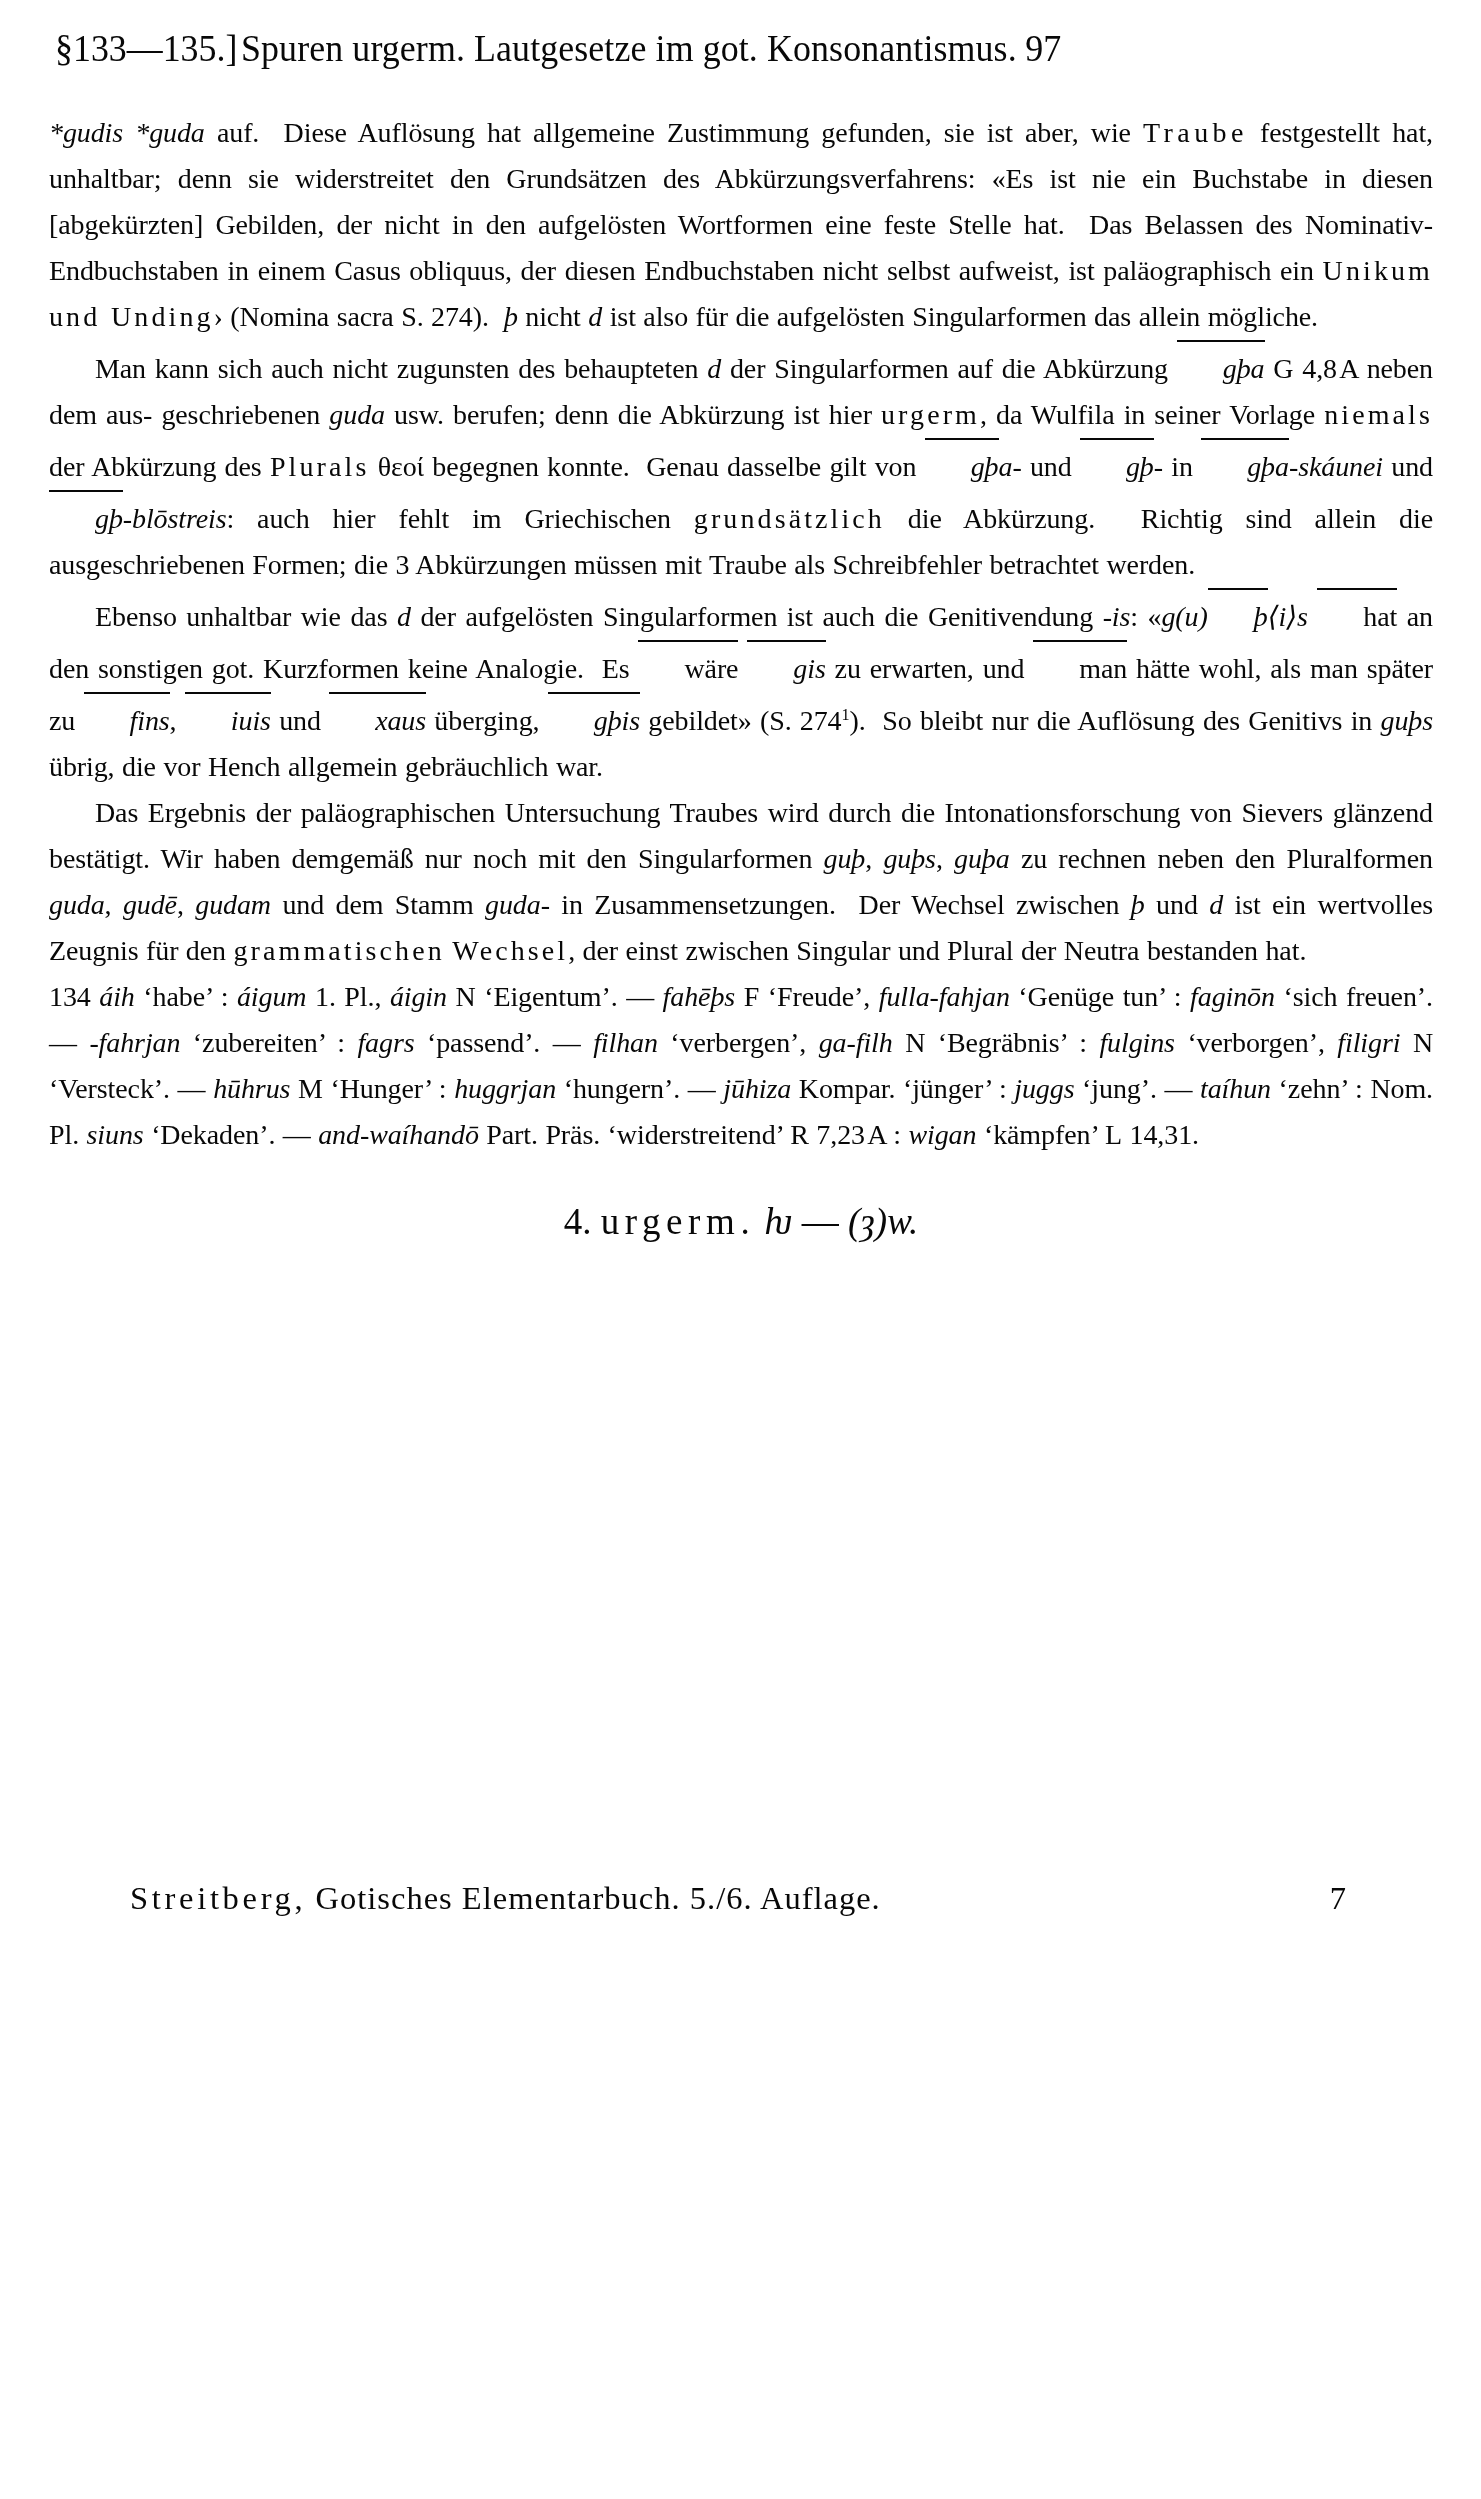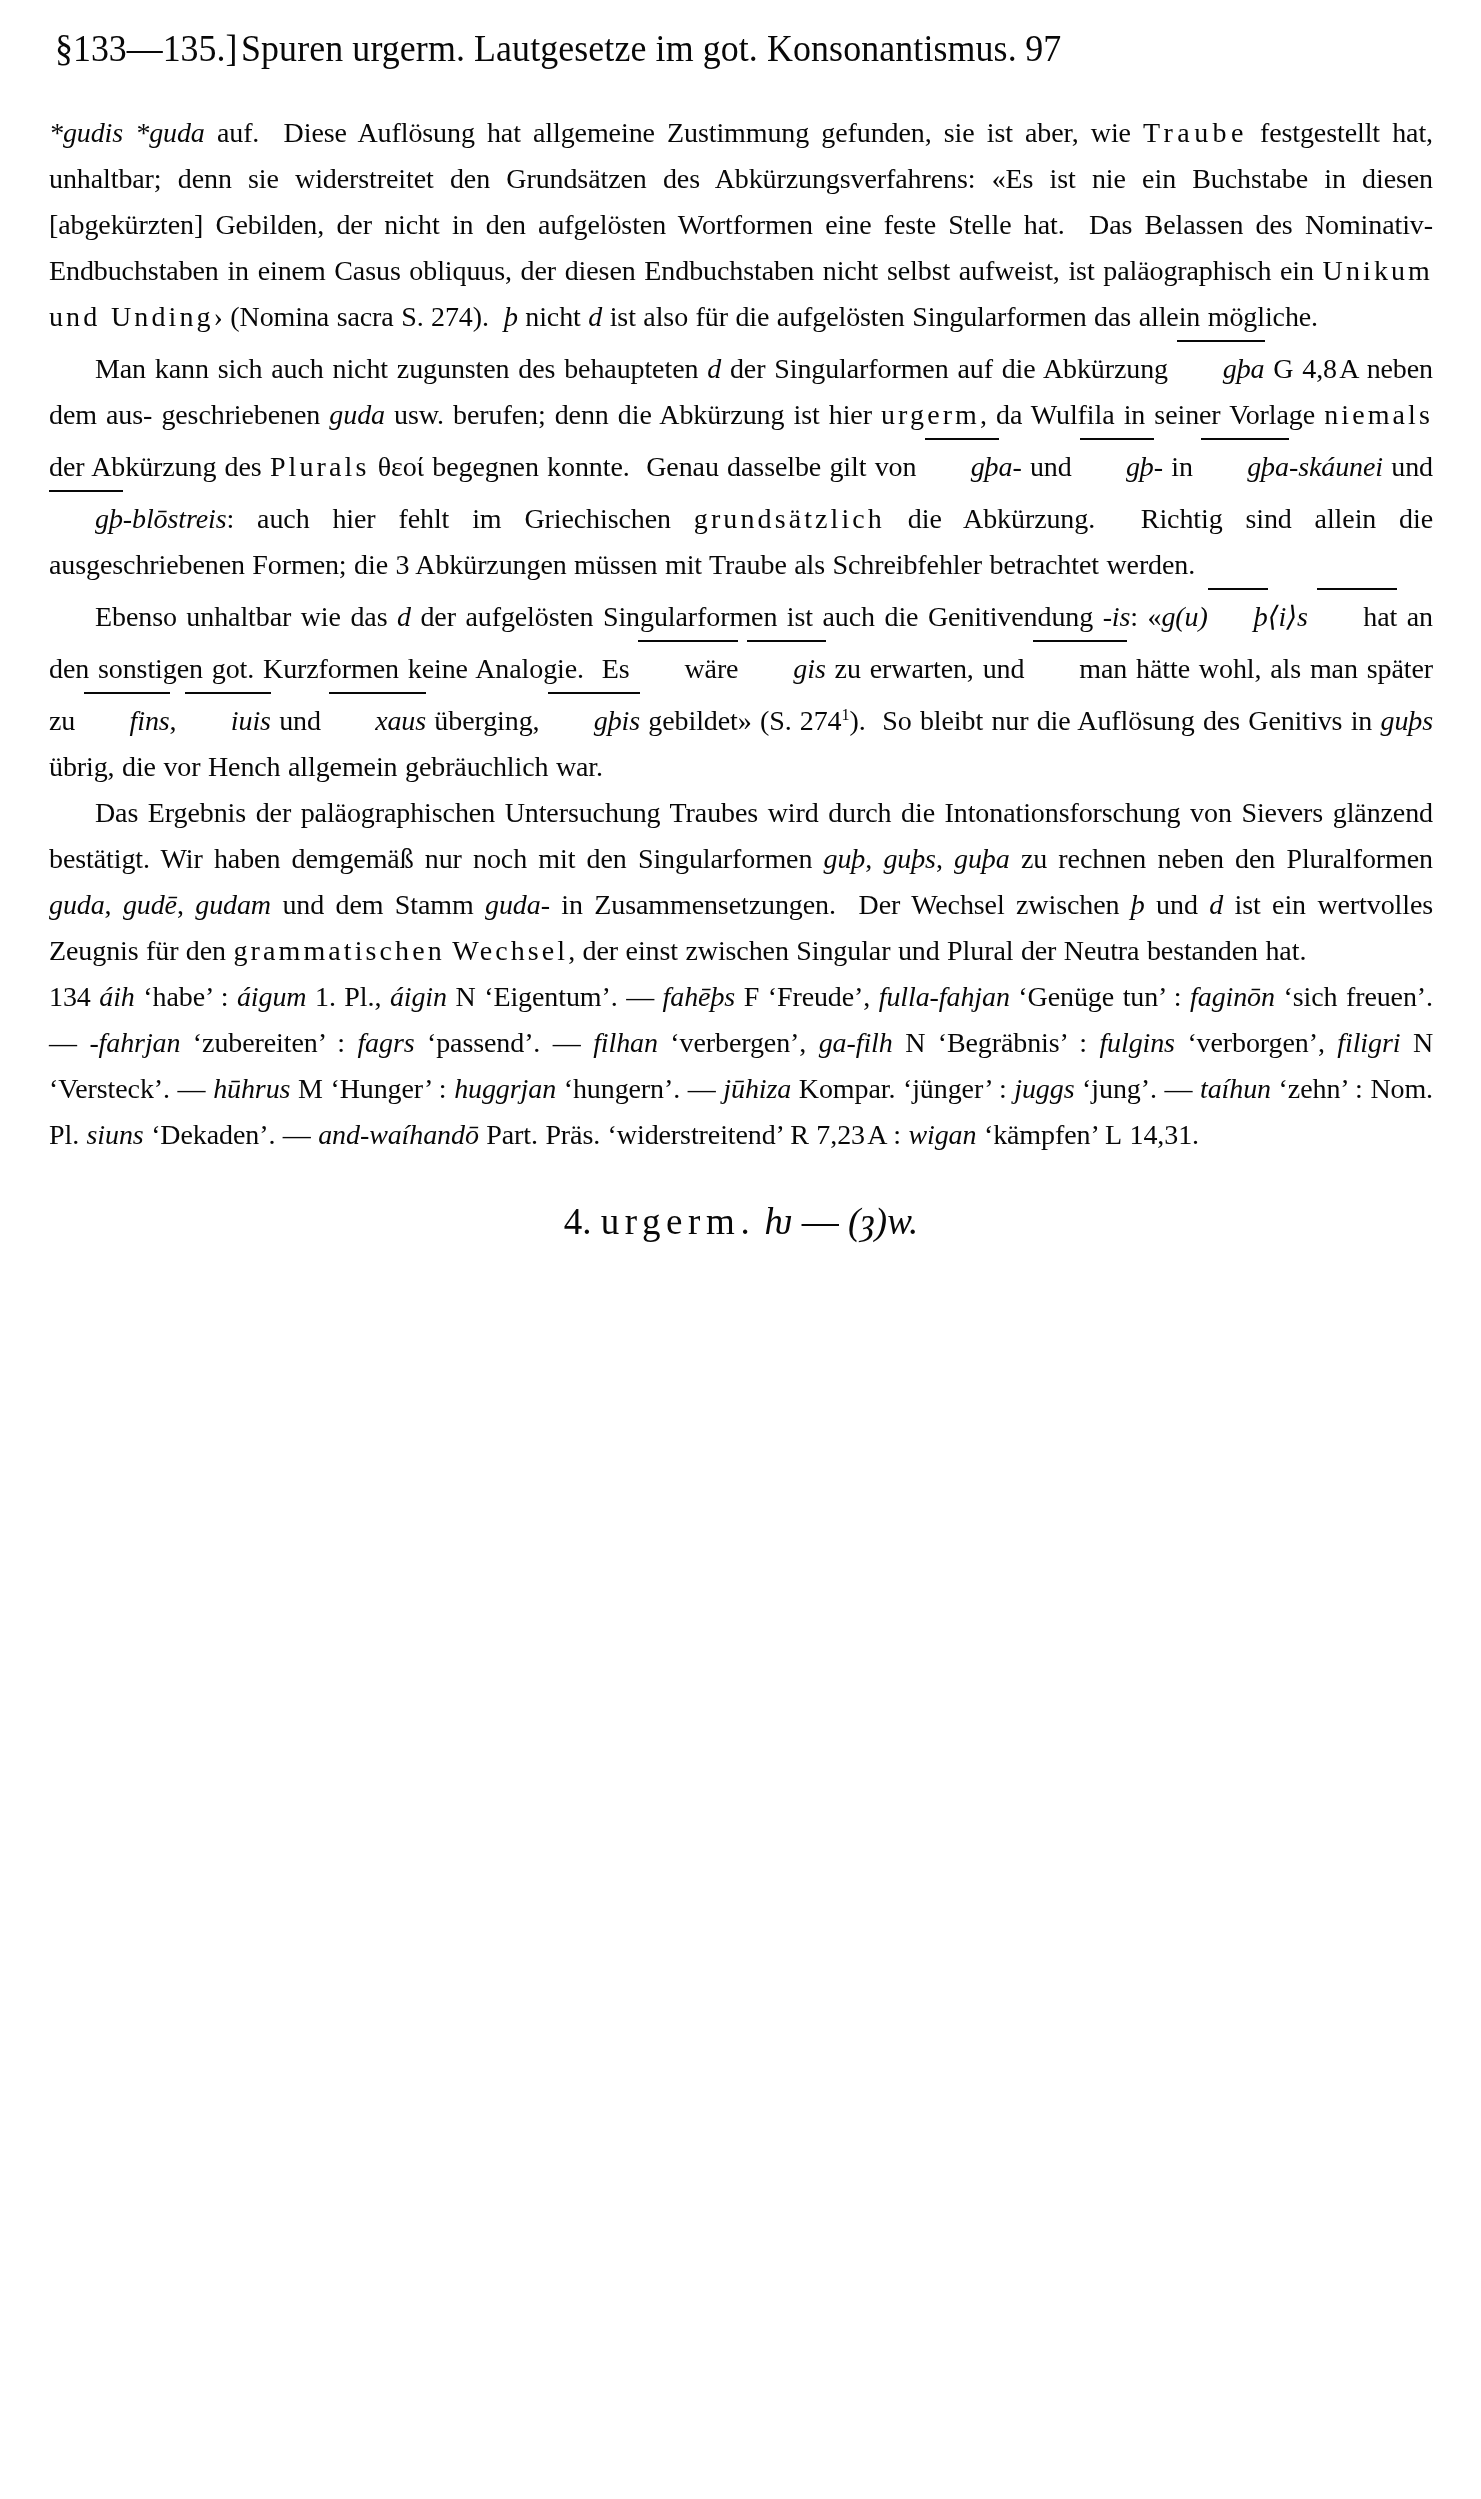--- a/index.html
+++ b/index.html
@@ -187,15 +187,22 @@
       <span class="lead">4.</span>
       <span class="spaced">urgerm.</span>
       <i>ƕ</i>
       <span>—</span>
       <i>(ȝ)w.</i>
     </div>
 
 
   </div>
 
+  <div class="footer">
+    <div class="sig">
+      <span class="name">Streitberg,</span>
+      <span>Gotisches Elementarbuch. 5./6. Auflage.</span>
+    </div>
+    <div class="fpage">7</div>
+  </div>
 
 </div>
 
 
 </body></html>

